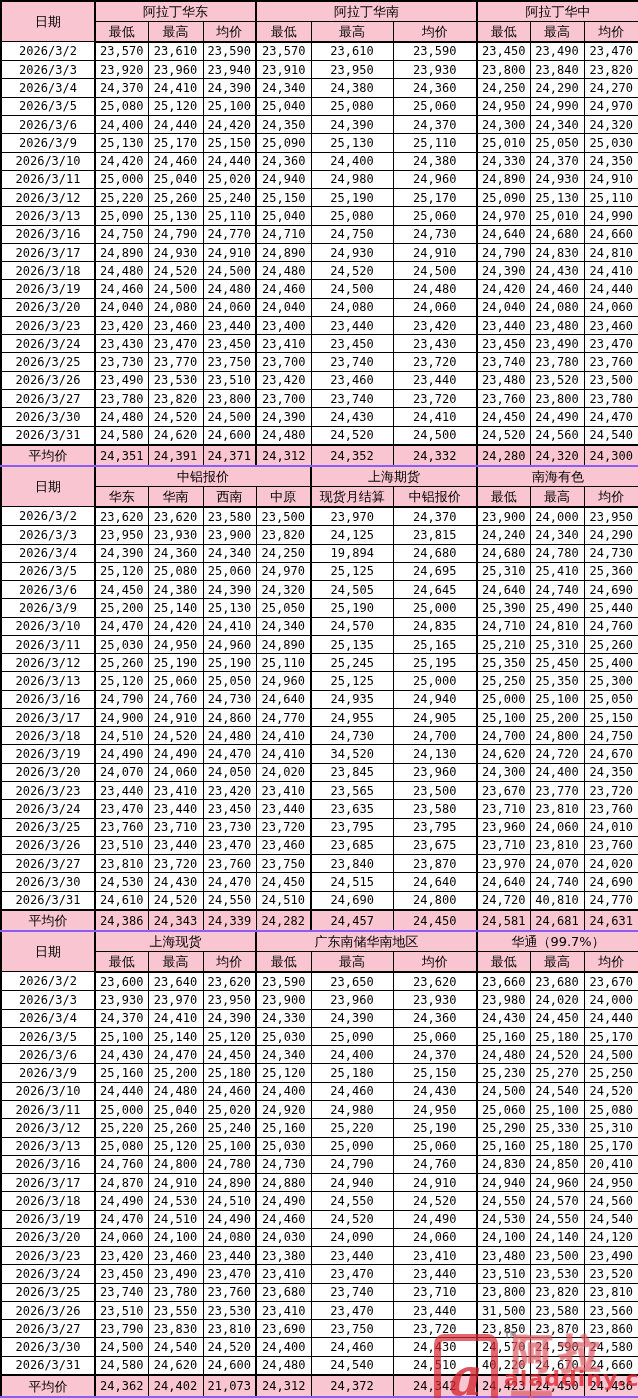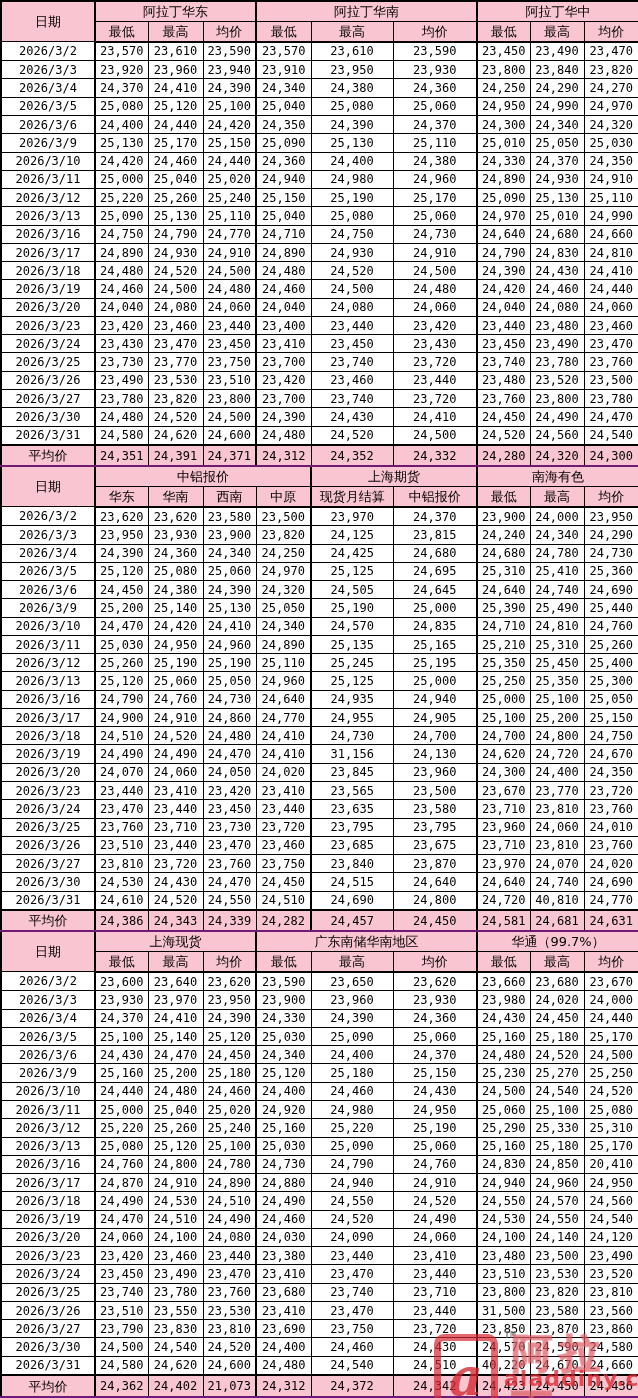--- a/index.html
+++ b/index.html
@@ -5,21 +5,21 @@
   html,body{margin:0;padding:0;background:#ffffff;}
   body{width:638px;height:1398px;position:relative;overflow:hidden;
        font-family:"DejaVu Sans Mono","Liberation Mono",monospace;}
   table.price{border-collapse:collapse;table-layout:fixed;width:638px;height:1398px;
        border:2px solid #000;}
   th,td{border:1px solid #000;padding:0;margin:0;text-align:center;vertical-align:middle;
        font-weight:normal;font-size:12px;line-height:1;color:#000;white-space:nowrap;overflow:hidden;}
   .pink{background:#F8C5D0;}
   .cn{font-family:"DejaVu Sans","Liberation Sans",sans-serif;font-size:13px;}
   tr.sub-row th{border-bottom:2px solid #000000;}
-  tr.avg-row td{border-top:2px solid #000;border-bottom:2px solid #701a75;}
+  tr.avg-row td{border-top:2px solid #000;border-bottom:2px solid #8b5cf6;}
   td.g-sep,th.g-sep{border-left:2px solid #000;}
 
   
   .watermark{position:absolute;left:428px;top:1320px;width:210px;height:78px;
        overflow:hidden;pointer-events:none;z-index:5;}
   .wm-logo{position:absolute;left:6px;top:14px;width:50px;height:70px;
        border:7px solid rgba(213,38,48,0.70);border-radius:10px;
        display:flex;align-items:center;justify-content:center;
        font-family:"DejaVu Serif","Liberation Serif",serif;
        font-style:italic;font-weight:bold;font-size:52px;color:rgba(213,38,48,0.78);}
@@ -384,21 +384,21 @@
         <td class="g-sep">24,240</td>
         <td>24,340</td>
         <td>24,290</td>
       </tr>
       <tr>
         <td>2026/3/4</td>
         <td class="g-sep">24,390</td>
         <td>24,360</td>
         <td>24,340</td>
         <td>24,250</td>
-        <td class="g-sep">24,425</td>
+        <td class="g-sep">19,894</td>
         <td>24,680</td>
         <td class="g-sep">24,680</td>
         <td>24,780</td>
         <td>24,730</td>
       </tr>
       <tr>
         <td>2026/3/5</td>
         <td class="g-sep">25,120</td>
         <td>25,080</td>
         <td>25,060</td>
@@ -516,21 +516,21 @@
         <td class="g-sep">24,700</td>
         <td>24,800</td>
         <td>24,750</td>
       </tr>
       <tr>
         <td>2026/3/19</td>
         <td class="g-sep">24,490</td>
         <td>24,490</td>
         <td>24,470</td>
         <td>24,410</td>
-        <td class="g-sep">31,156</td>
+        <td class="g-sep">34,520</td>
         <td>24,130</td>
         <td class="g-sep">24,620</td>
         <td>24,720</td>
         <td>24,670</td>
       </tr>
       <tr>
         <td>2026/3/20</td>
         <td class="g-sep">24,070</td>
         <td>24,060</td>
         <td>24,050</td>

